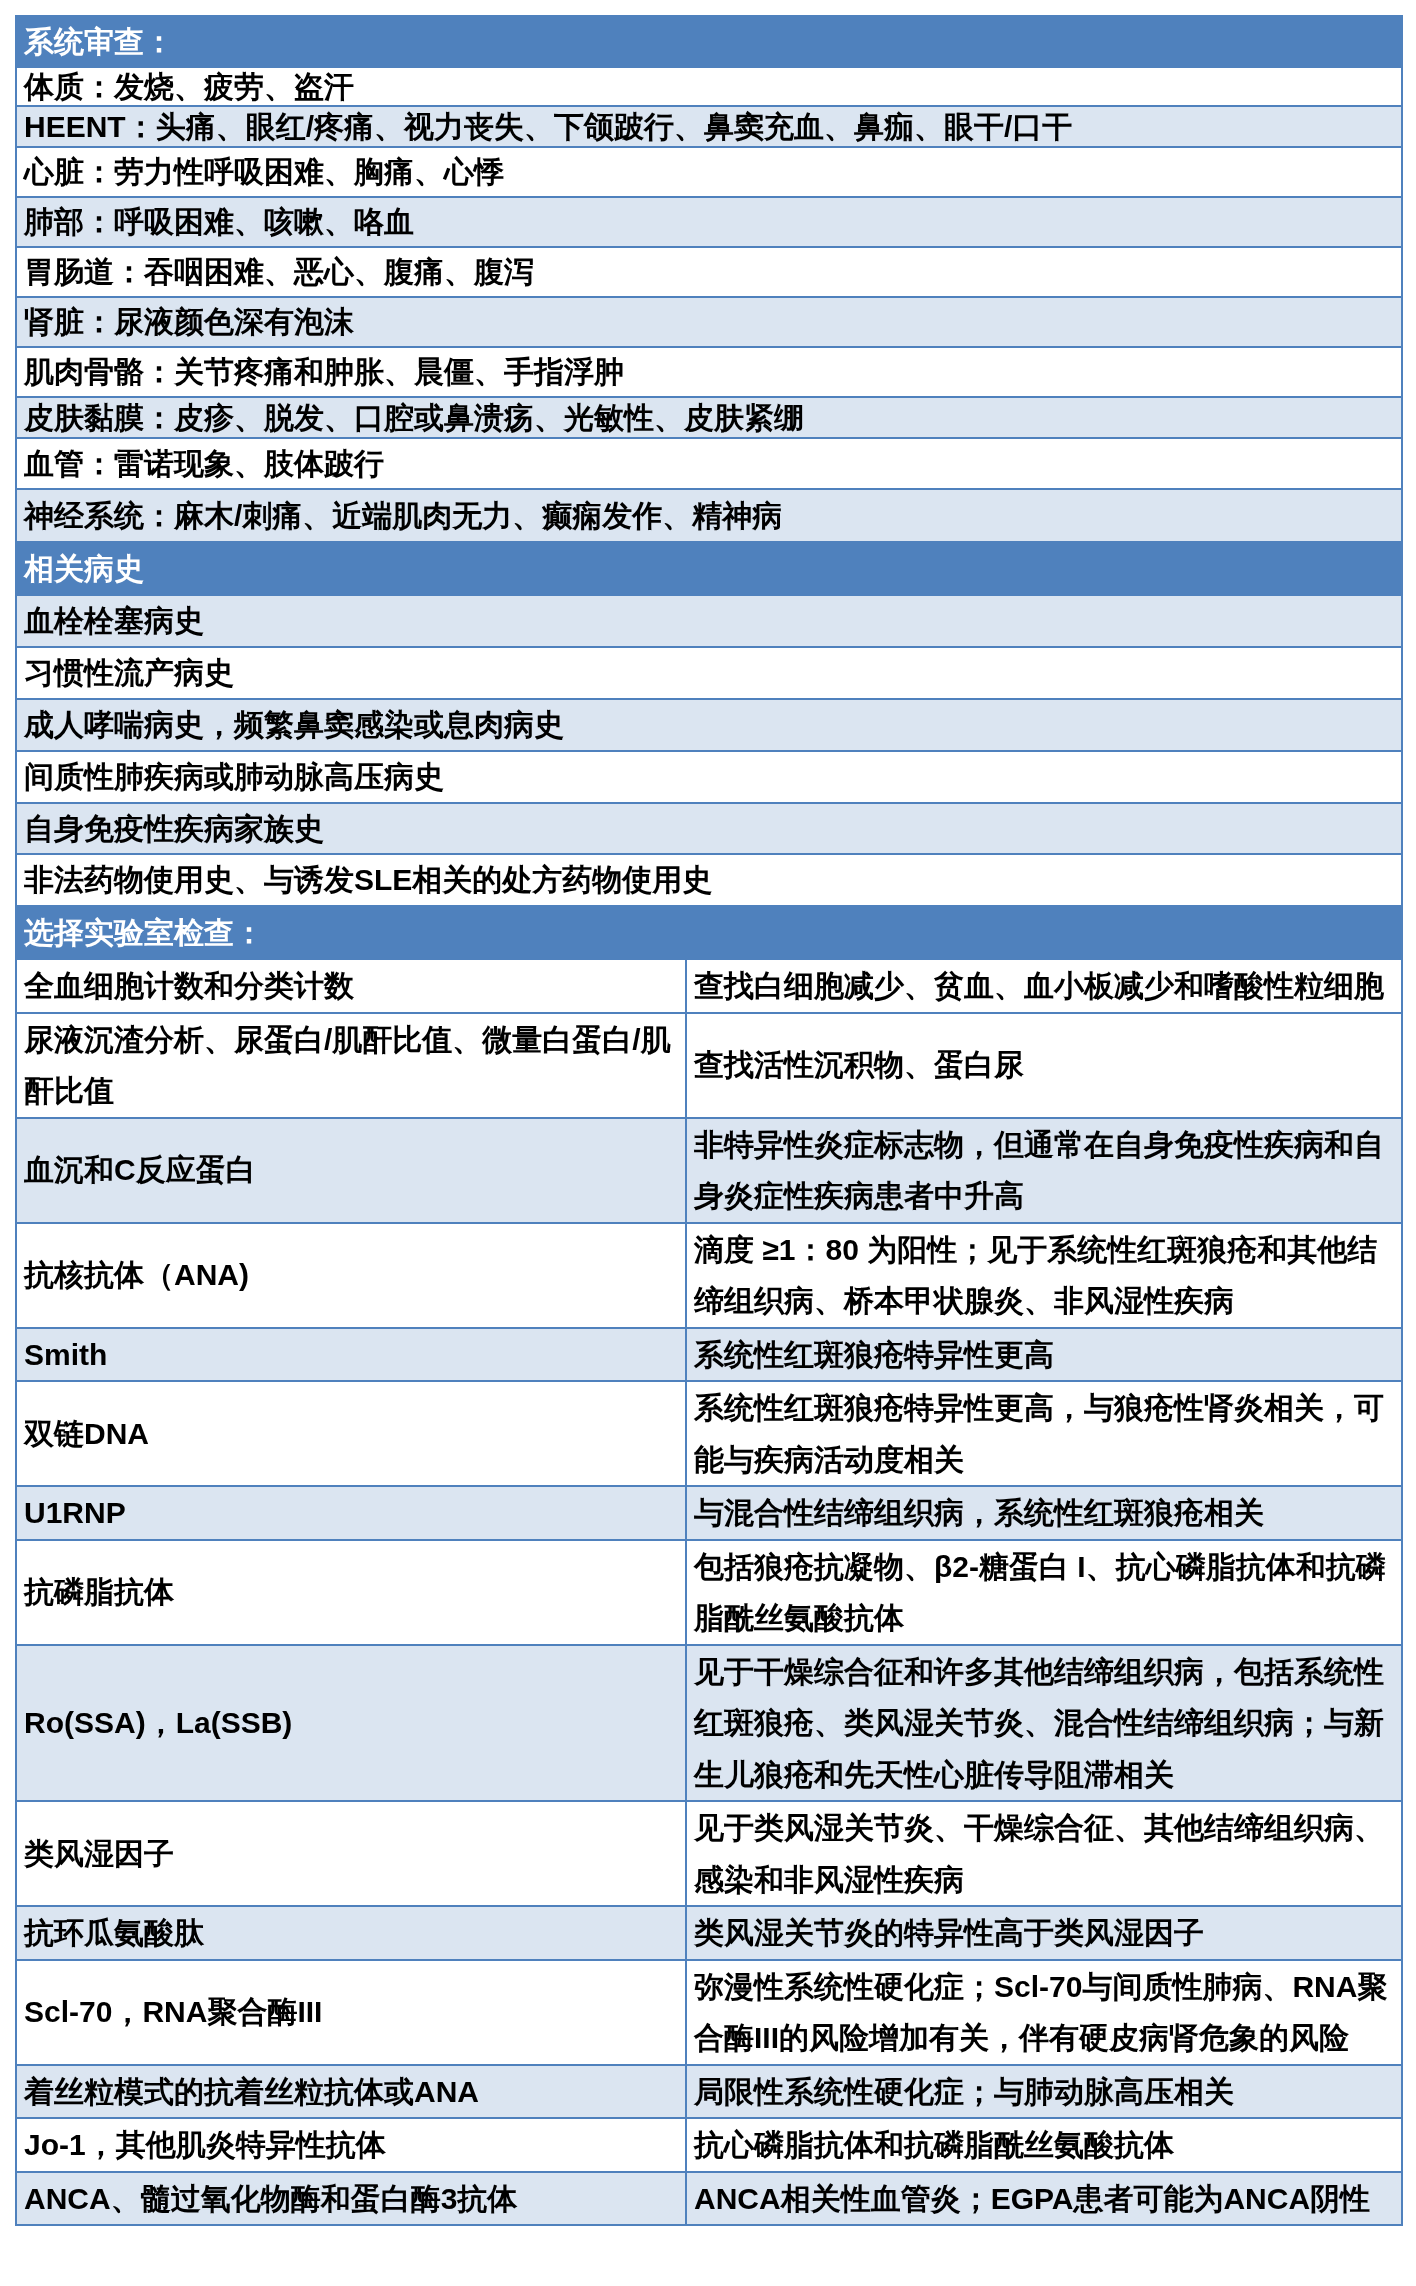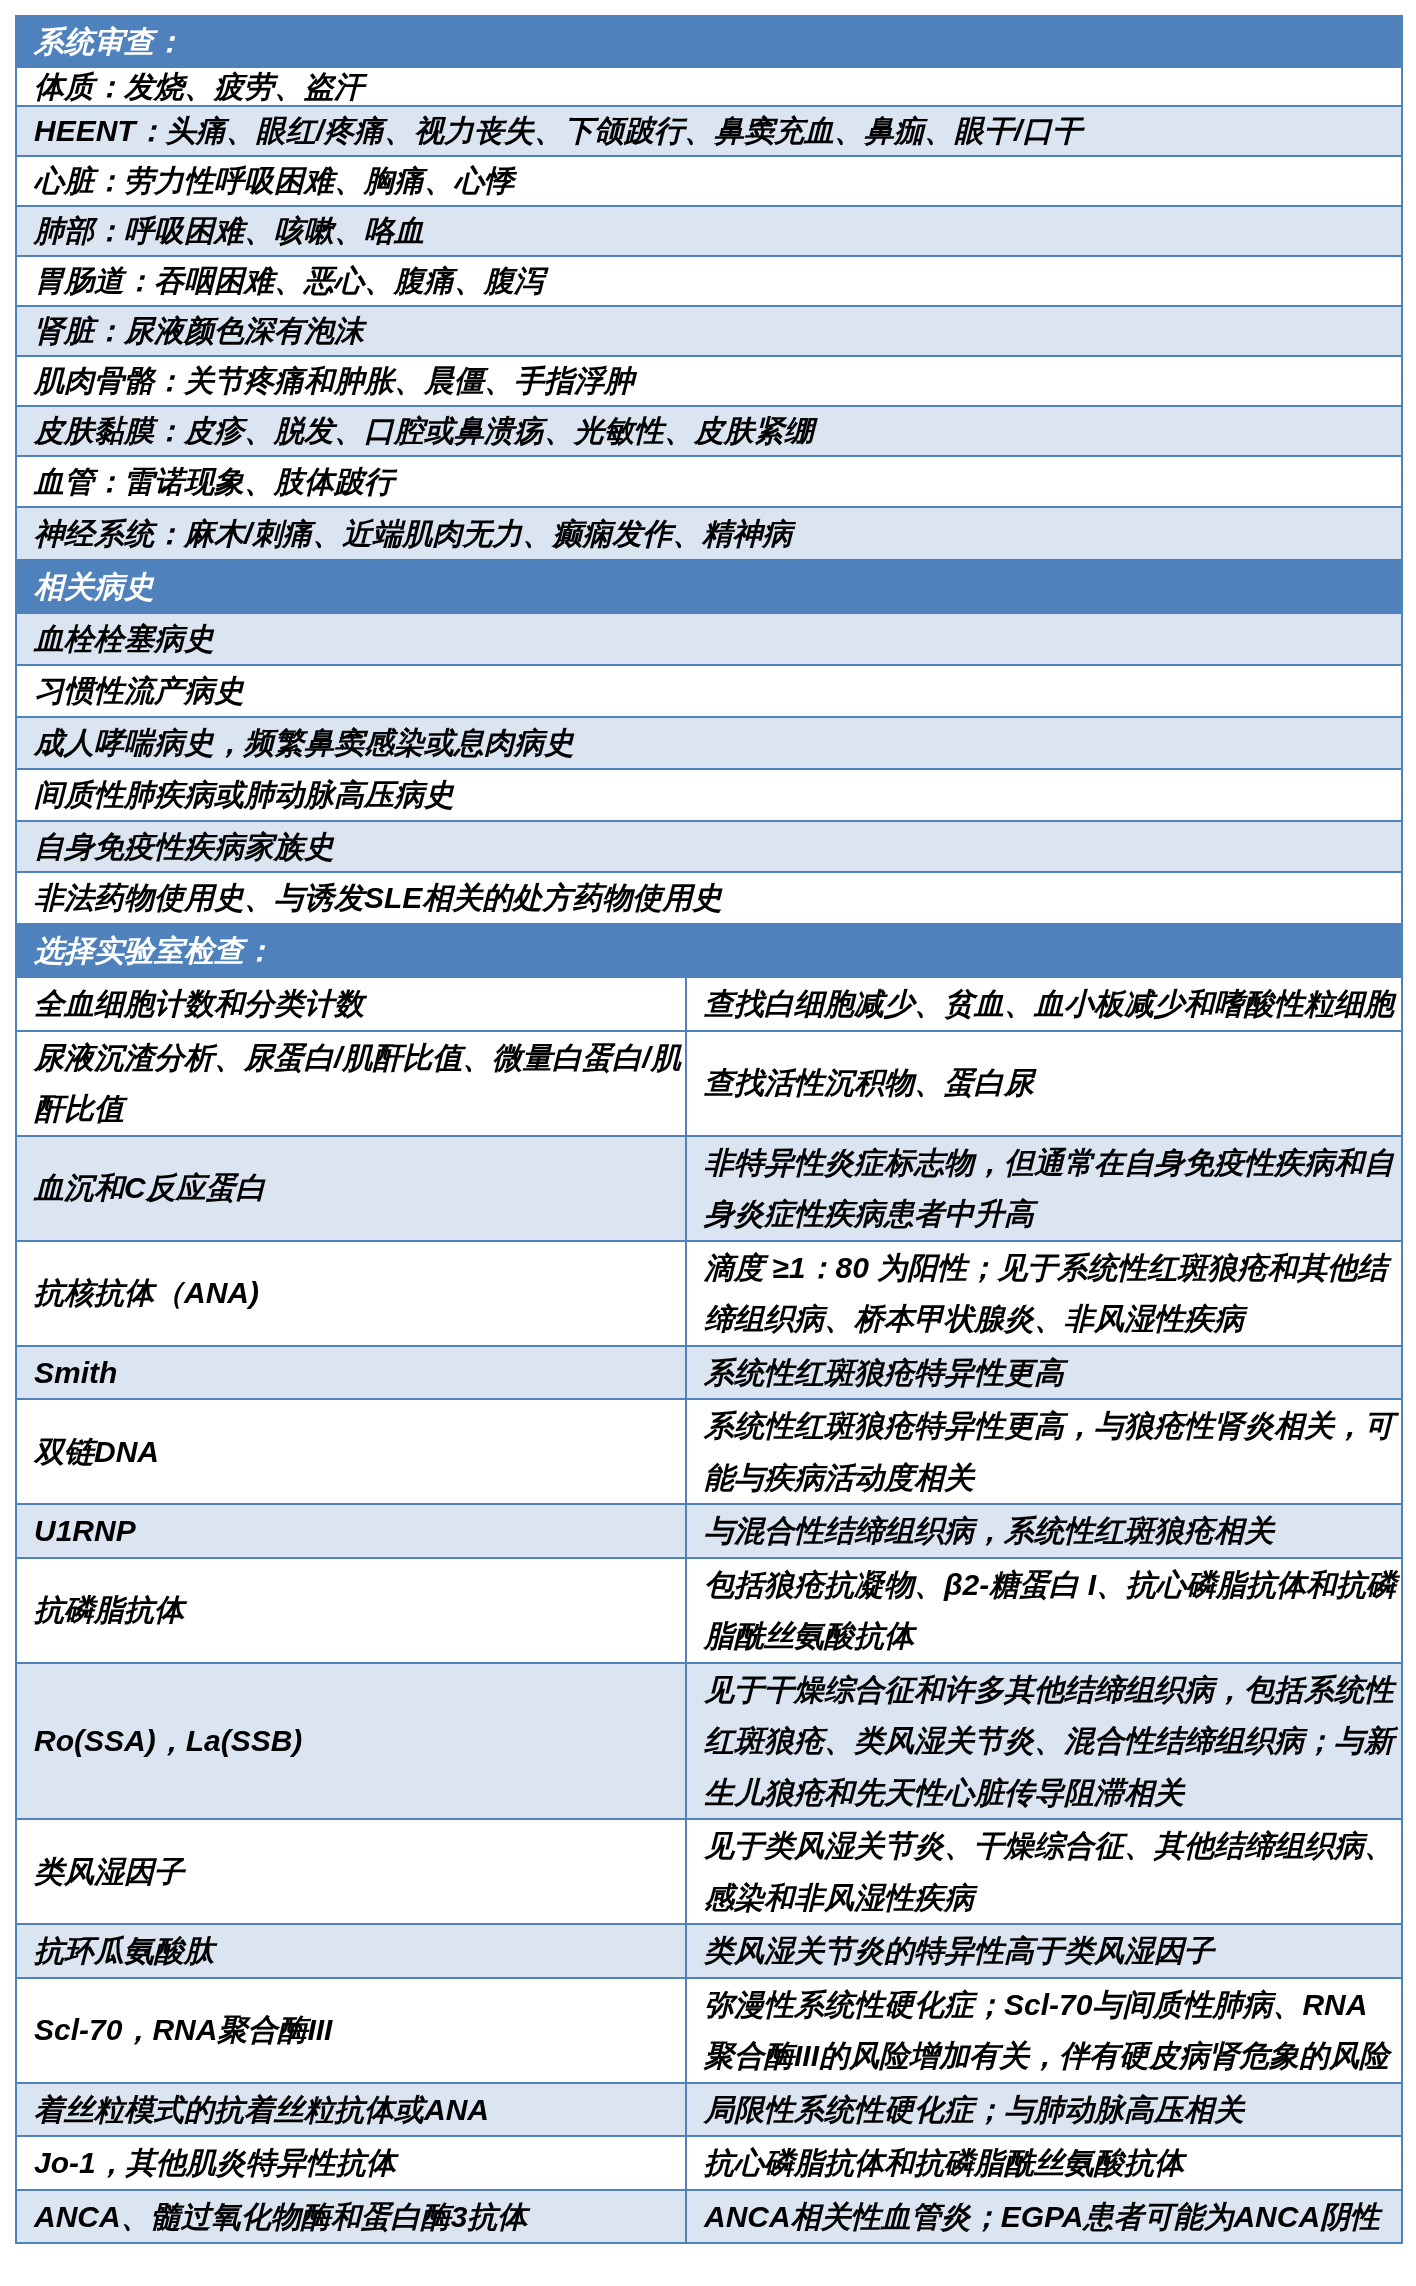--- a/index.html
+++ b/index.html
@@ -16,31 +16,31 @@
       font-family:"Liberation Sans","DejaVu Sans",sans-serif;
     }
     .tbl{
       position:absolute;left:15px;top:15px;width:1386px;
       border-collapse:collapse;table-layout:fixed;
       font-size:30px;font-weight:bold;color:var(--text);
     }
     .tbl col.c1{width:670px;}
     .tbl col.c2{width:716px;}
     .tbl td{
-      padding:0 4px 0 17px;vertical-align:middle;
+      padding:0 4px 0 7px;vertical-align:middle;
       border:2px solid var(--border);
-      overflow:hidden;word-break:break-all;font-style:italic;
+      overflow:hidden;word-break:break-all;
     }
     .tbl tr.hdr td{background:var(--hdr);color:var(--hdr-text);border-color:var(--hdr);}
     .tbl tr.alt td{background:var(--alt);}
     .tbl tr.plain td{background:var(--plain);}
     .tbl tr.sys td{line-height:34px;margin-top:27px;}
     .tbl tr.lab td{line-height:51.5px;}
     .tbl tr.hdr td{line-height:40px;}
-    .h39{height:39px}.h41{height:50px}.h42{height:50px}.h51{height:51px}
+    .h39{height:39px}.h41{height:41px}.h42{height:50px}.h51{height:51px}
     .h52{height:52px}.h53{height:53px}.h103{height:103px}.h104{height:104px}
     .h105{height:105px}.h156{height:156px}
   </style>
 </head>
 <body>
 
 <table class="tbl">
   <colgroup>
       <col class="c1">
       <col class="c2">

